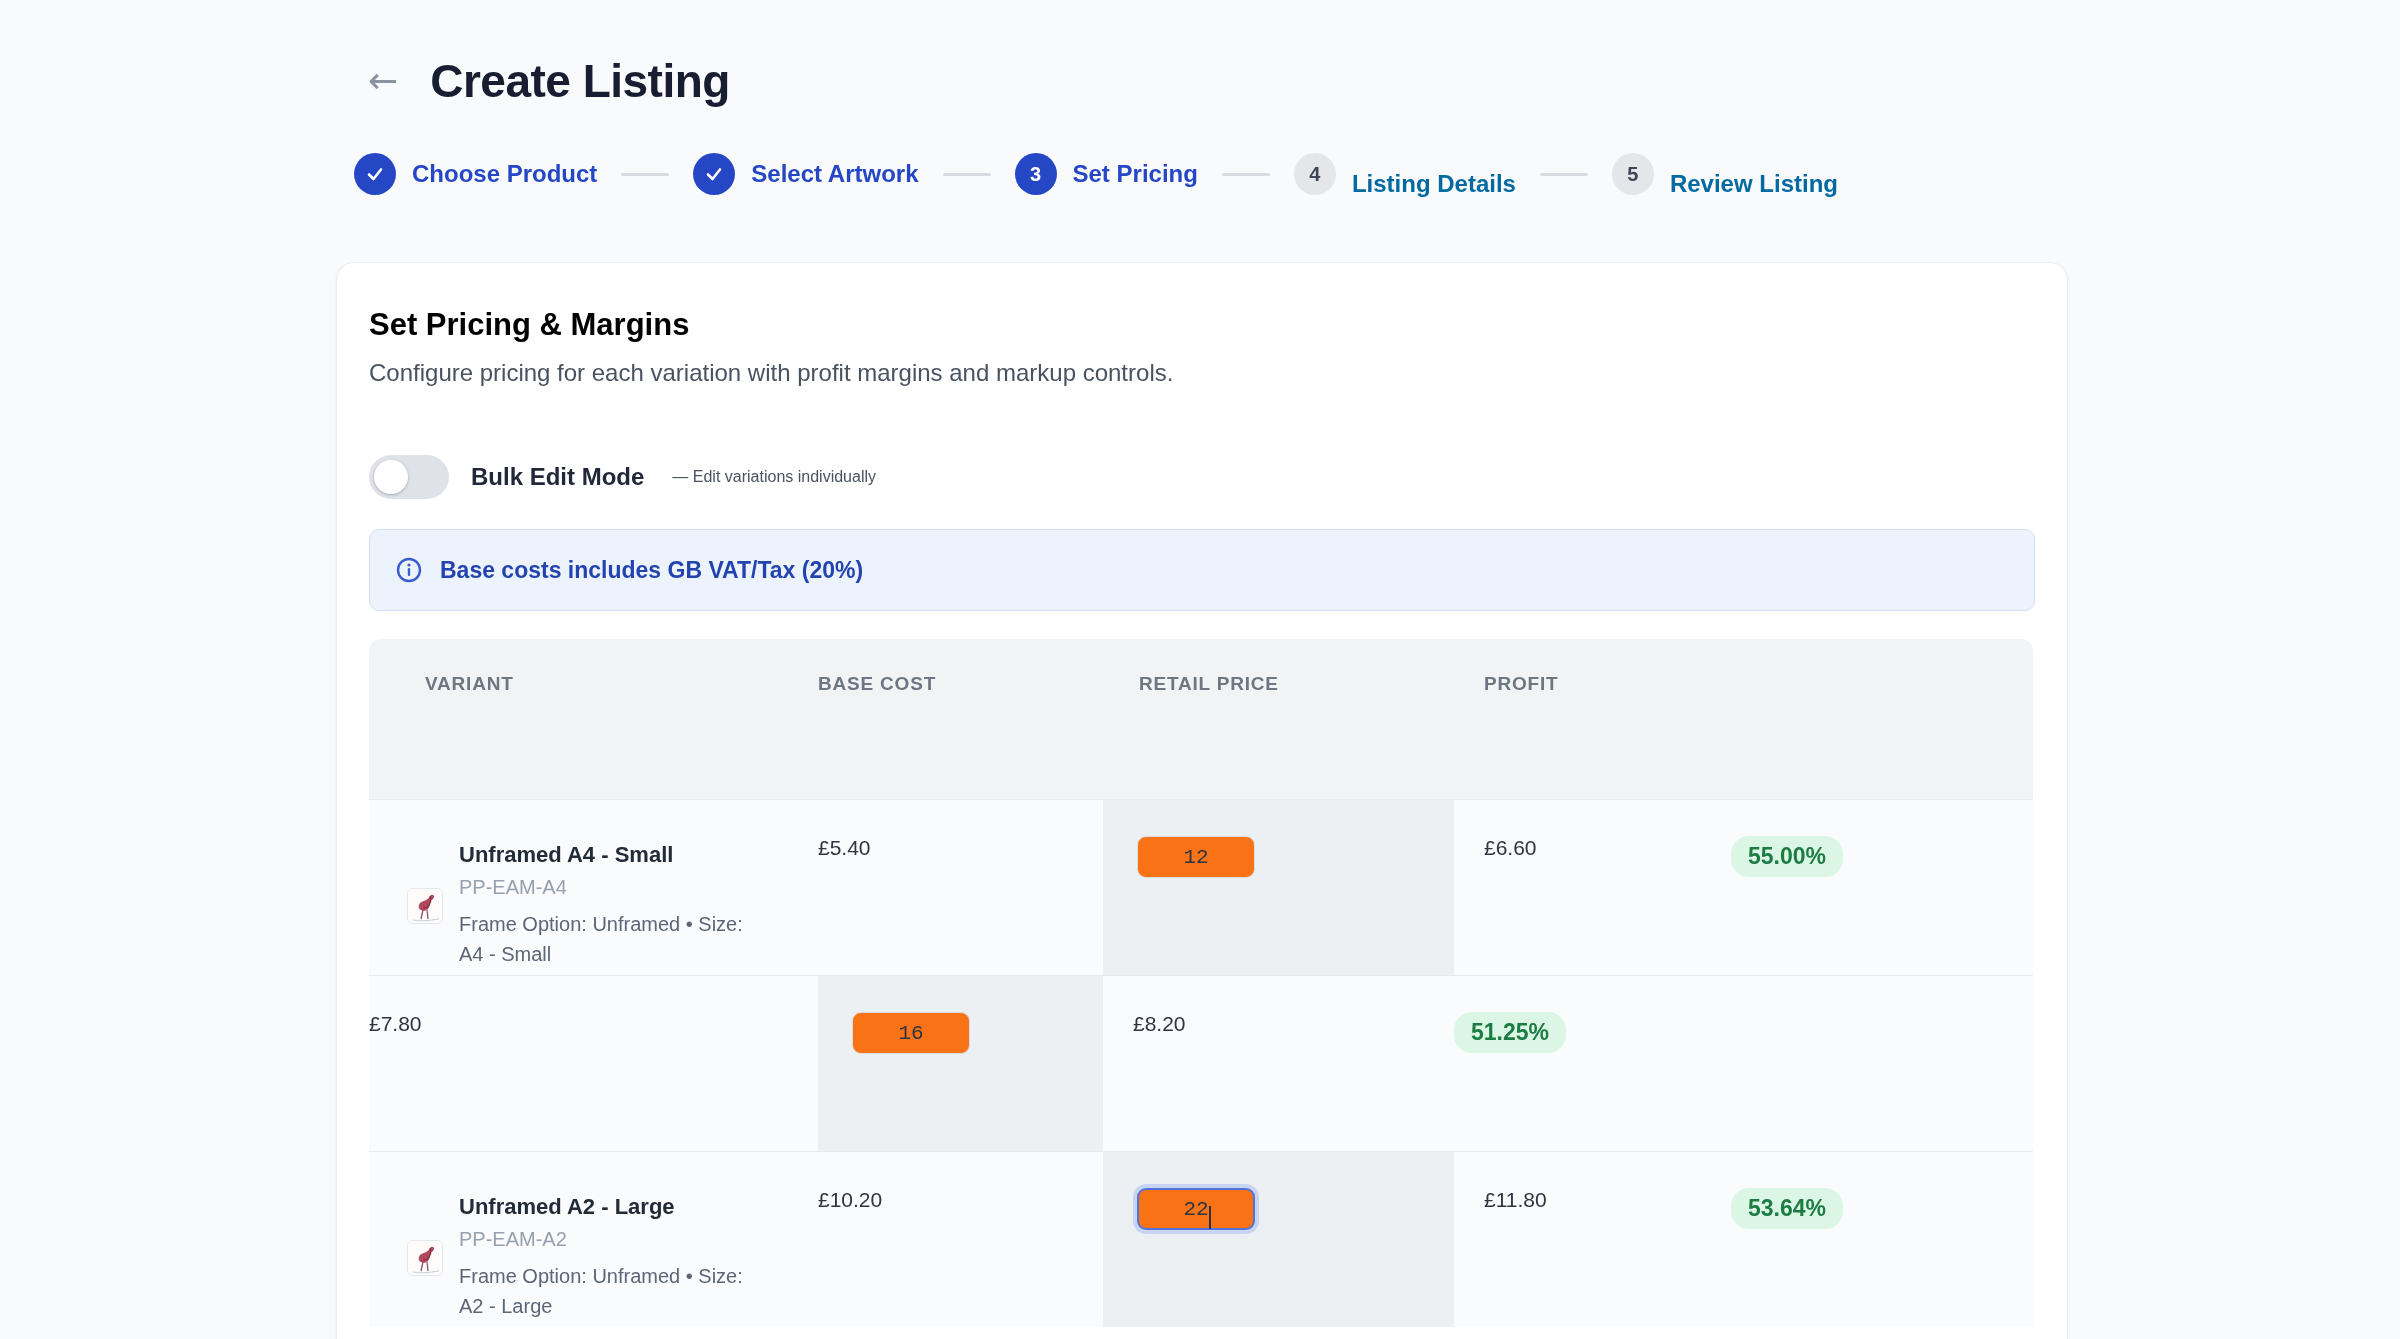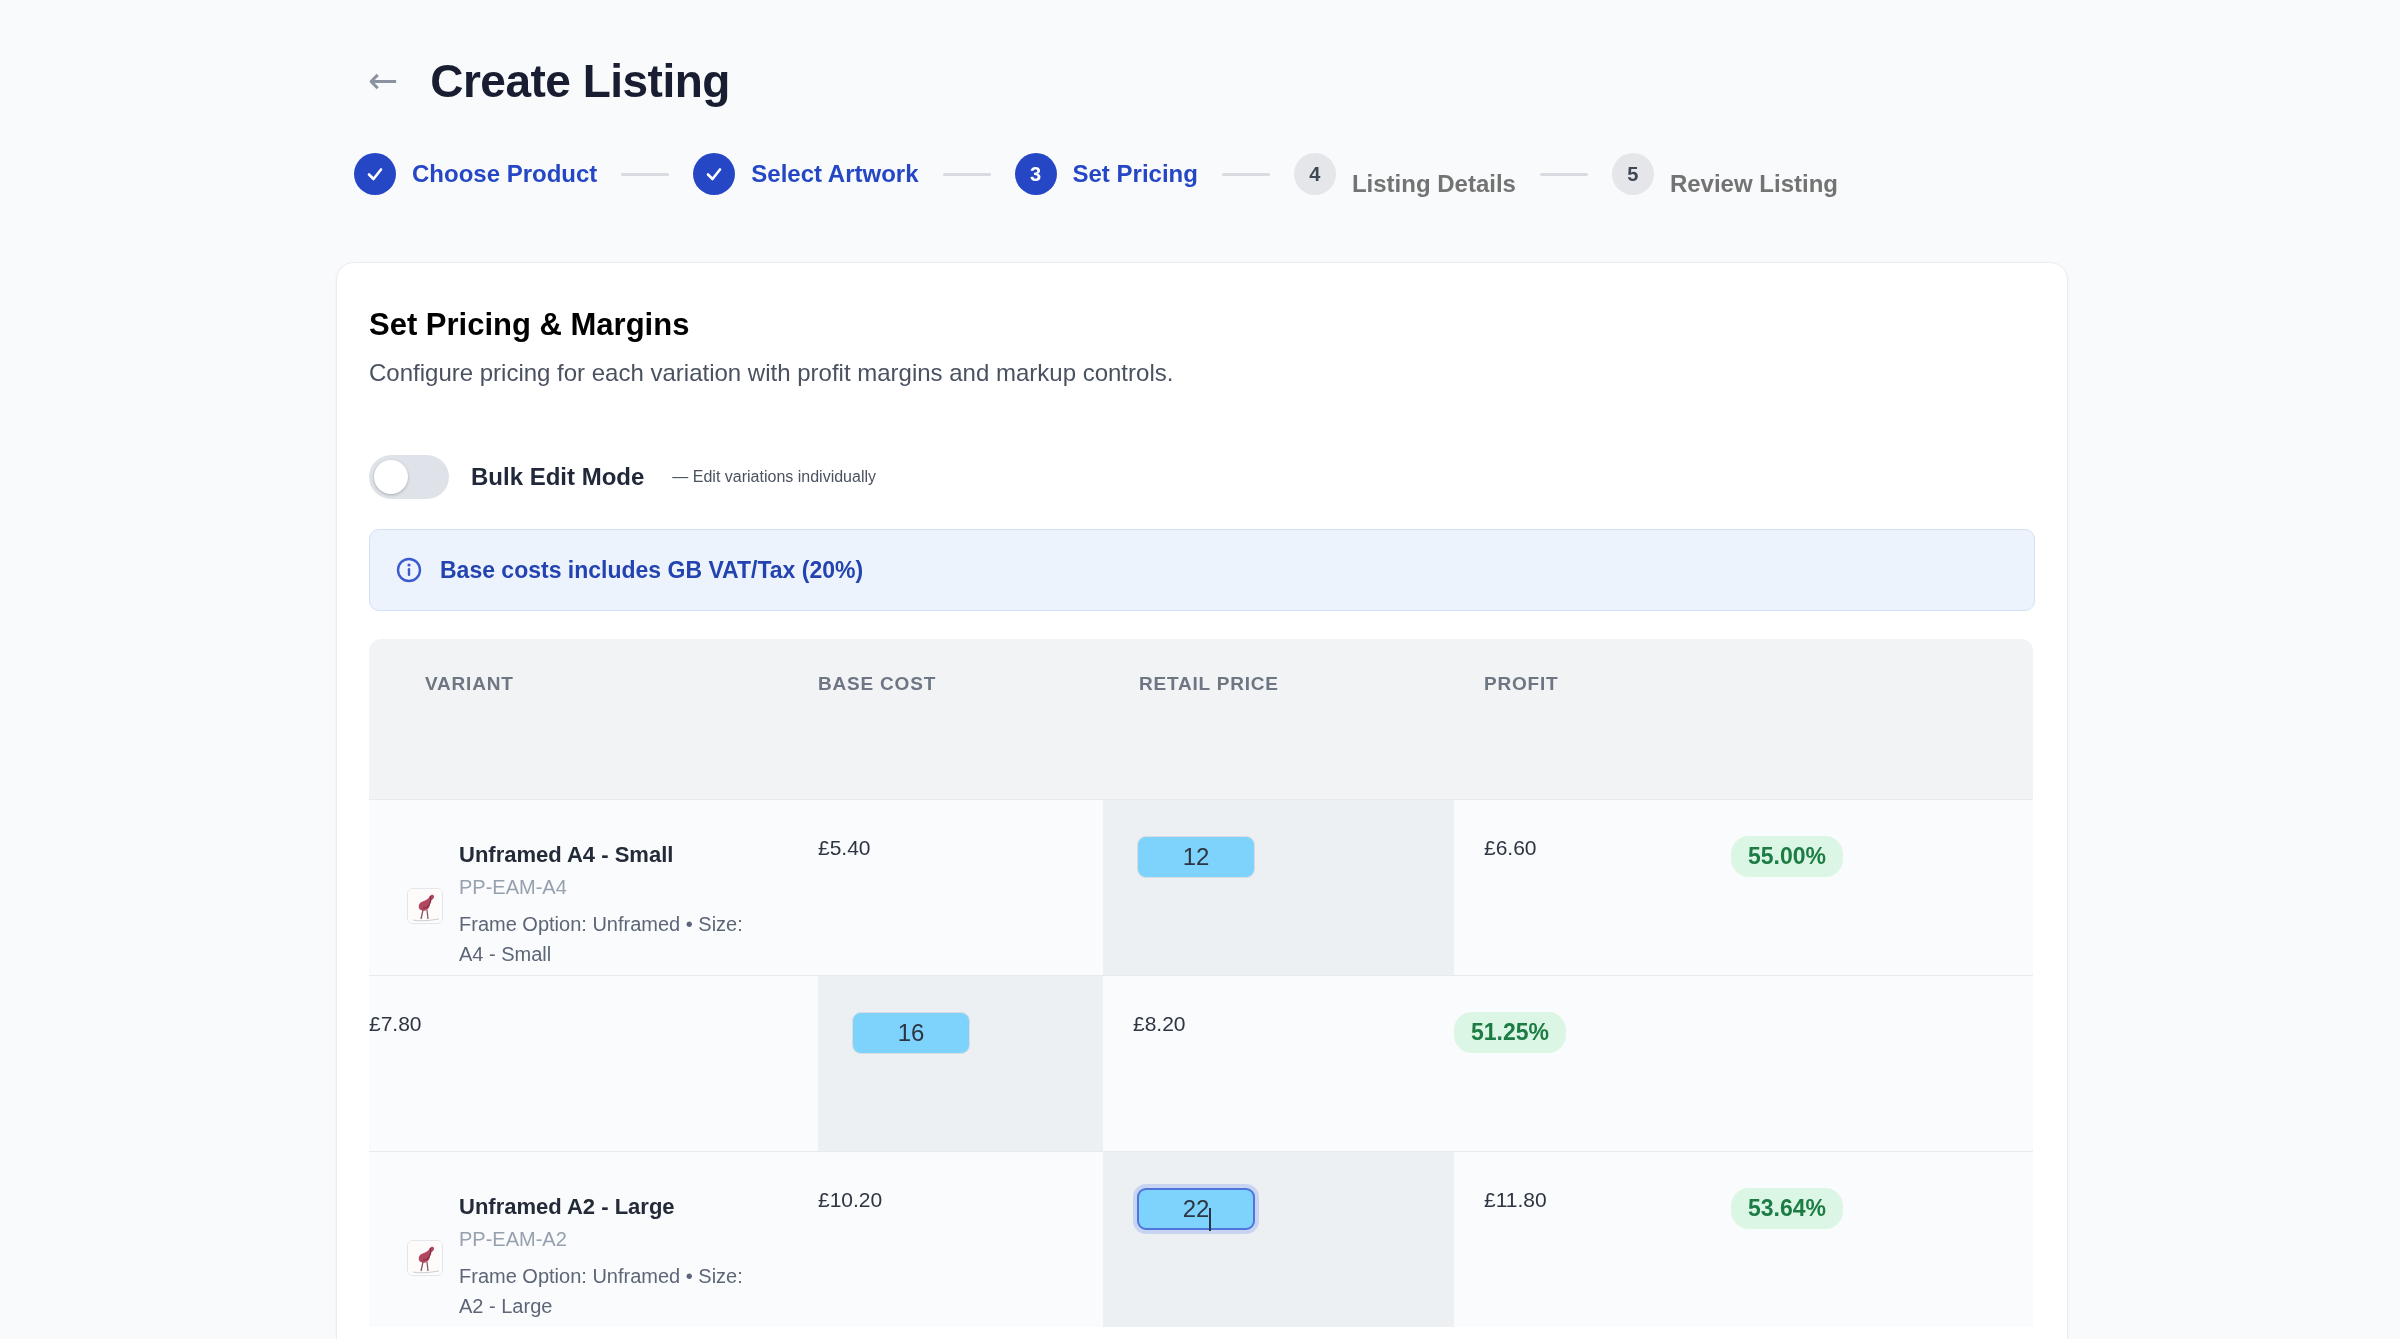--- a/index.html
+++ b/index.html
@@ -26,21 +26,21 @@
   .step { display:flex; align-items:center; cursor:pointer; }
   .step-circle {
     width:42px; height:42px; border-radius:50%;
     display:flex; align-items:center; justify-content:center;
     font-size:20px; font-weight:bold; flex:none;
   }
   .step.complete .step-circle, .step.current .step-circle { background:#2547c5; color:#fff; }
   .step.upcoming .step-circle { background:#e4e6ea; color:#3f4754; }
   .step-label { margin-left:16px; font-size:24px; font-weight:bold; white-space:nowrap; }
   .step.complete .step-label, .step.current .step-label { color:#2547c5; }
-  .step.upcoming .step-label { color:#737373; font-weight:bold;margin-top:20px; }
+  .step.upcoming .step-label { color:#0369a1; font-weight:bold;margin-top:20px; }
   .connector { width:48px; height:3px; background:#d8dbe0; border-radius:2px; margin:0 24px; flex:none; }
   .check-icon svg { display:block; }
 
   
   .card {
     margin-top:64px; background:#ffffff;
     border:1px solid #eaedf2; border-radius:18px;
     box-shadow:0 1px 3px rgba(16,24,40,0.05);
     padding:44px 32px; height:1200px;
   }
@@ -94,23 +94,23 @@
   }
   .thumb svg { display:block; }
   .variant-text { margin-left:16px; width:300px; }
   .variant-name { font-size:22px; font-weight:bold; color:#232a38; }
   .variant-sku { margin-top:8px; font-size:20px; color:#97a0ae; }
   .variant-desc { margin-top:10px; font-size:20px; color:#5d6677; line-height:1.5; }
 
   .input-wrap { position:relative; width:118px; }
   .price-input {
     width:118px; height:42px; border-radius:9px;
-    border:1px solid #d9dde3; background:#7dd3fc;
-    text-align:center; font-size:24px; color:#2d3442;
-    font-family:Liberation Sans, sans-serif; outline:none;
+    border:1px solid #d9dde3; background:#f97316;
+    text-align:center; font-size:21px; color:#2d3442;
+    font-family:Liberation Mono, monospace; outline:none;
   }
   .input-wrap.focused .price-input {
     border:2px solid #4f74dc;
     box-shadow:0 0 0 4px rgba(90,130,240,0.25);
   }
   .caret {
     display:none; position:absolute; left:50%; margin-left:13px; top:10px;
     width:2px; height:23px; background:#2b3342;
   }
   .input-wrap.focused .caret { display:block; }

